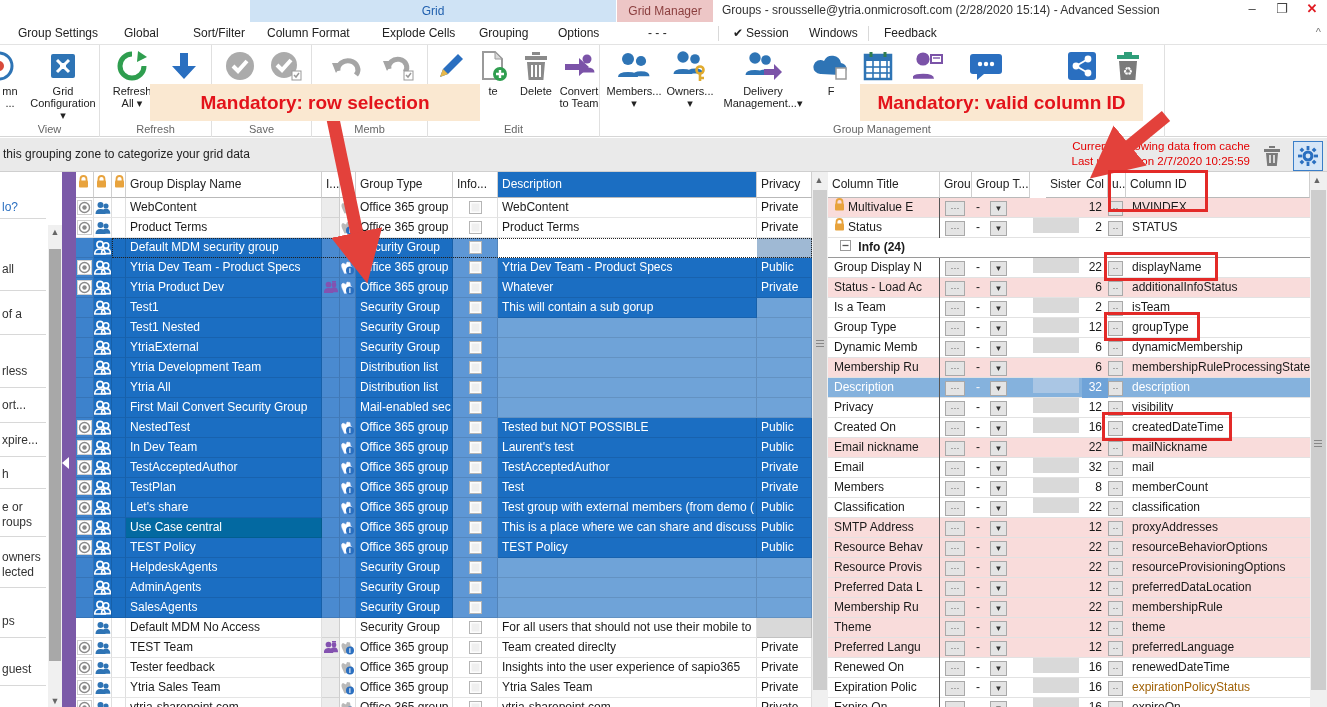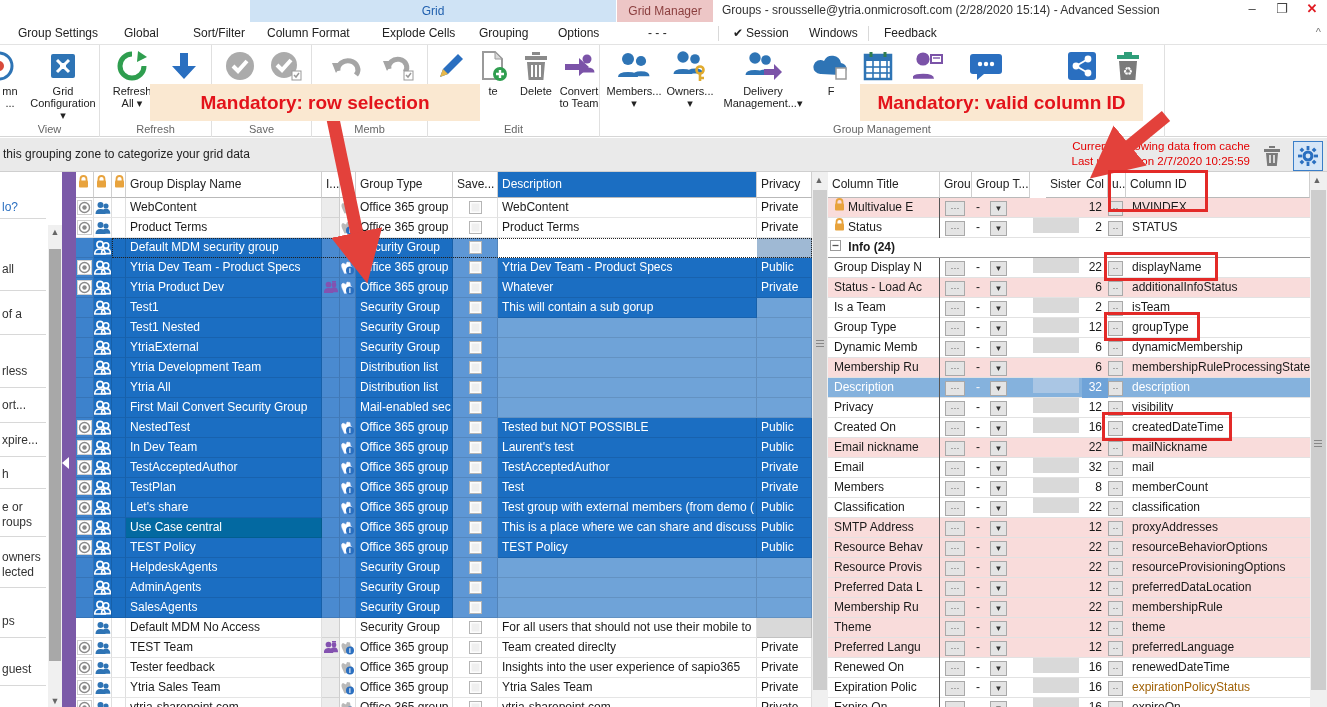--- a/index.html
+++ b/index.html
@@ -477,21 +477,21 @@
             <rect x="1" y="5.5" width="9" height="7" rx="1" fill="#e8a33d"></rect>
           </svg></div>
         <div class="lg-header" style="left: 36px; width: 14px; padding-left: 2px;"><svg width="11" height="13" viewBox="0 0 11 13">
             <path d="M 2.5 6 V 4 a 3 3 0 0 1 6 0 v 2" fill="none" stroke="#e8a33d" stroke-width="1.8"></path>
             <rect x="1" y="5.5" width="9" height="7" rx="1" fill="#e8a33d"></rect>
           </svg></div>
         <div class="lg-header" style="left: 50px; width: 196px;">Group Display Name</div>
         <div class="lg-header" style="left: 246px; width: 18px;">I...</div>
         <div class="lg-header" style="left: 264px; width: 16px;">A</div>
         <div class="lg-header" style="left: 280px; width: 97px;">Group Type</div>
-        <div class="lg-header" style="left: 377px; width: 45px;">Save...</div>
+        <div class="lg-header" style="left: 377px; width: 45px;">Info...</div>
         <div class="lg-header selcol" style="left: 422px; width: 259px;">Description</div>
         <div class="lg-header" style="left: 681px; width: 55px;">Privacy</div>
         <div class="lrow-cell cell-icon" style="left: 0px; width: 18px; top: 26px; background: rgb(255, 255, 255); color: rgb(26, 26, 26);">
           <svg width="15" height="15" viewBox="0 0 15 15">
             <rect x="0.5" y="0.5" width="14" height="14" fill="#fff" stroke="#cfcfcf"></rect>
             <circle cx="7.5" cy="7.5" r="5" fill="none" stroke="#8a8a8a" stroke-width="1.4"></circle>
             <circle cx="7.5" cy="7.5" r="2.2" fill="#8a8a8a"></circle>
           </svg>
         </div>
         <div class="lrow-cell cell-icon" style="left: 18px; width: 18px; top: 26px; background: rgb(255, 255, 255); color: rgb(26, 26, 26);">
@@ -1288,21 +1288,21 @@
               <path d="M 2.5 6 V 4 a 3 3 0 0 1 6 0 v 2" fill="none" stroke="#e8a33d" stroke-width="1.8"></path>
               <rect x="1" y="5.5" width="9" height="7" rx="1" fill="#e8a33d"></rect>
             </svg></span><span>Status</span></div>
         <div class="rp-cell" style="left: 112px; width: 32px; top: 46px; color: rgb(26, 26, 26); padding-left: 5px;"><span class="dots-btn">···</span></div>
         <div class="rp-cell" style="left: 144px; width: 58px; top: 46px; color: rgb(26, 26, 26); padding-left: 4px;"><span style="display:inline-block;width:14px;">-</span><span class="dd-btn">▼</span></div>
         <div class="rp-cell" style="left: 202px; width: 52px; top: 46px; color: rgb(26, 26, 26); padding-left: 3px;"><span class="sister-box" style=""></span></div>
         <div class="rp-cell" style="left: 254px; width: 26px; top: 46px; color: rgb(26, 26, 26); text-align: right; padding-right: 6px;">2</div>
         <div class="rp-cell" style="left: 280px; width: 18px; top: 46px; color: rgb(26, 26, 26);"><span class="dots-btn" style="width:15px;">··</span></div>
         <div class="rp-cell" style="left: 298px; width: 184px; top: 46px; color: rgb(26, 26, 26); padding-left: 6px;">STATUS</div>
         <div style="position: absolute; left: 0px; top: 66px; width: 482px; height: 20px; background: rgb(255, 255, 255); border-bottom: 1px solid rgb(226, 226, 226);"></div>
-        <div class="rp-cell" style="left: 2px; top: 66px; width: 470px; font-weight: bold;"><svg width="11" height="11" viewBox="0 0 11 11">
+        <div class="rp-cell" style="left: 12px; top: 66px; width: 470px; font-weight: bold;"><svg width="11" height="11" viewBox="0 0 11 11">
             <rect x="0.5" y="0.5" width="10" height="10" fill="#fff" stroke="#9a9a9a"></rect>
             <line x1="2.5" y1="5.5" x2="8.5" y2="5.5" stroke="#555" stroke-width="1.3"></line>
           </svg> <span style="margin-left: 4px;">Info (24)</span></div>
         <div style="position: absolute; left: 0px; top: 85px; width: 482px; height: 1px; background: rgb(154, 154, 154);"></div>
         <div style="position: absolute; left: 0px; top: 86px; width: 482px; height: 20px; background: rgb(255, 255, 255); border-bottom: 1px solid rgb(226, 226, 226);"></div>
         <div class="rp-cell" style="left: 0px; width: 112px; top: 86px; color: rgb(26, 26, 26); padding-left: 6px; border-right: 1px solid rgb(85, 85, 85);"><span>Group Display N</span></div>
         <div class="rp-cell" style="left: 112px; width: 32px; top: 86px; color: rgb(26, 26, 26); padding-left: 5px;"><span class="dots-btn">···</span></div>
         <div class="rp-cell" style="left: 144px; width: 58px; top: 86px; color: rgb(26, 26, 26); padding-left: 4px;"><span style="display:inline-block;width:14px;">-</span><span class="dd-btn">▼</span></div>
         <div class="rp-cell" style="left: 202px; width: 52px; top: 86px; color: rgb(26, 26, 26); padding-left: 3px;"><span class="sister-box" style=""></span></div>
         <div class="rp-cell" style="left: 254px; width: 26px; top: 86px; color: rgb(26, 26, 26); text-align: right; padding-right: 6px;">22</div>

